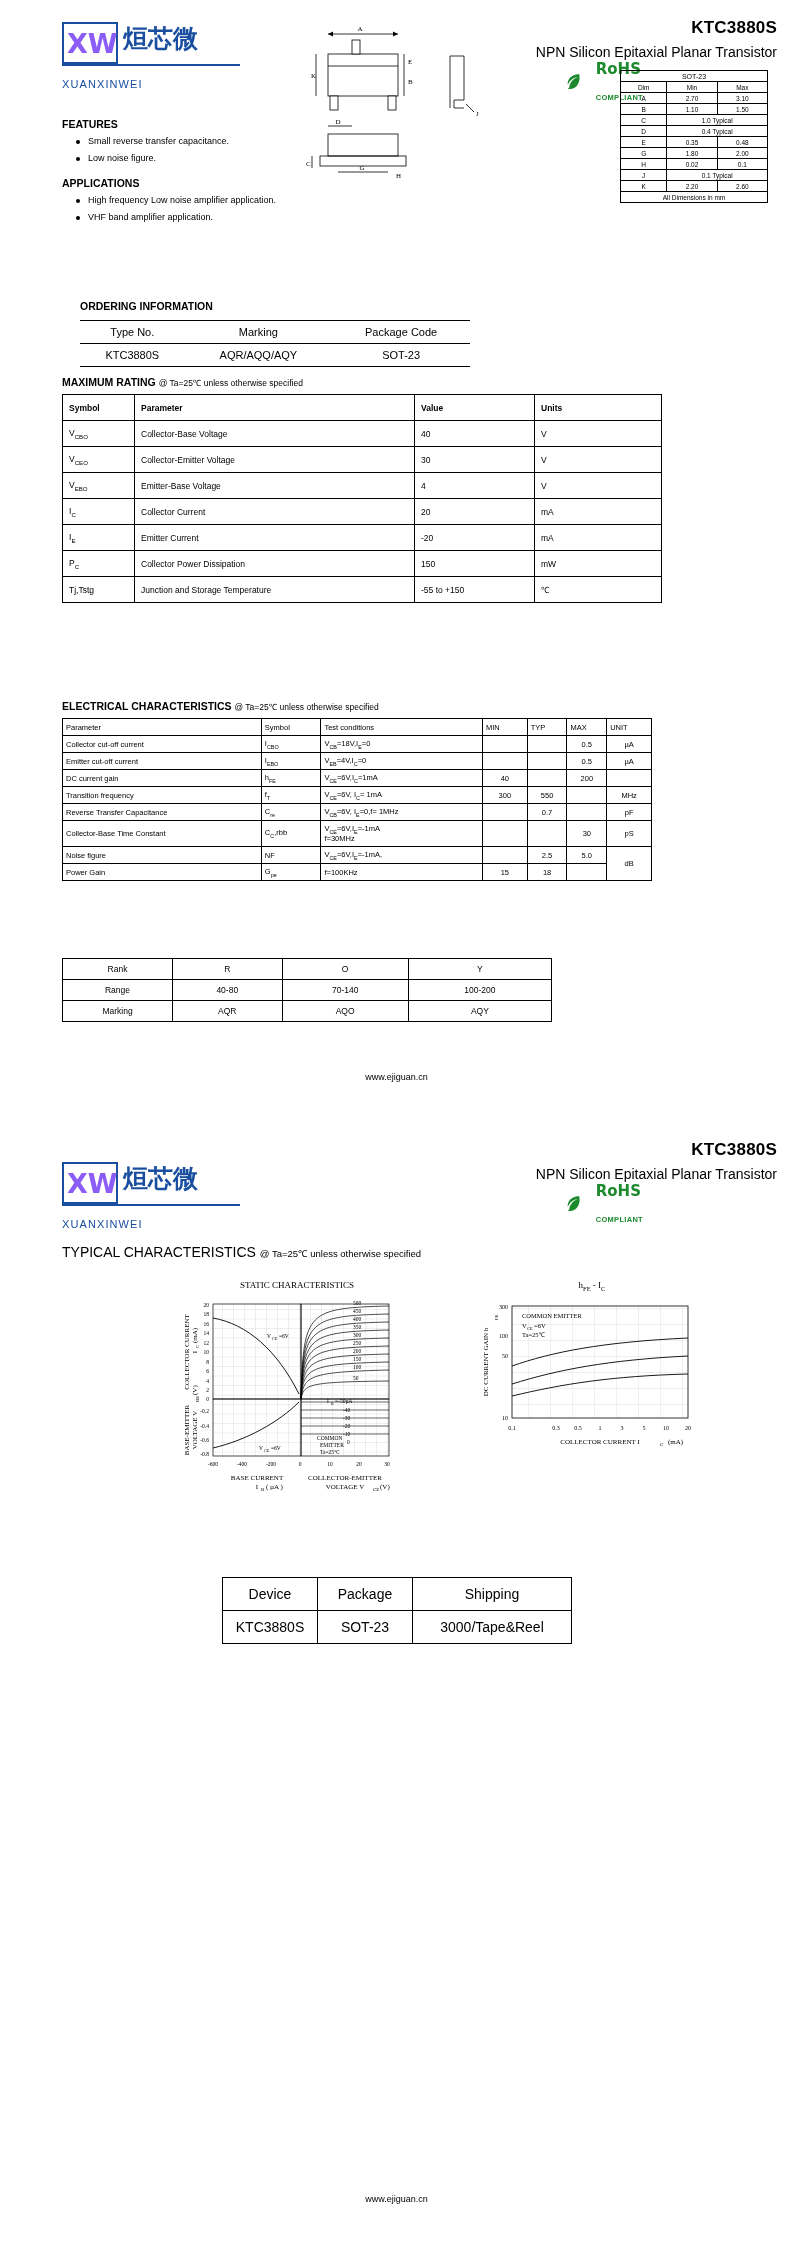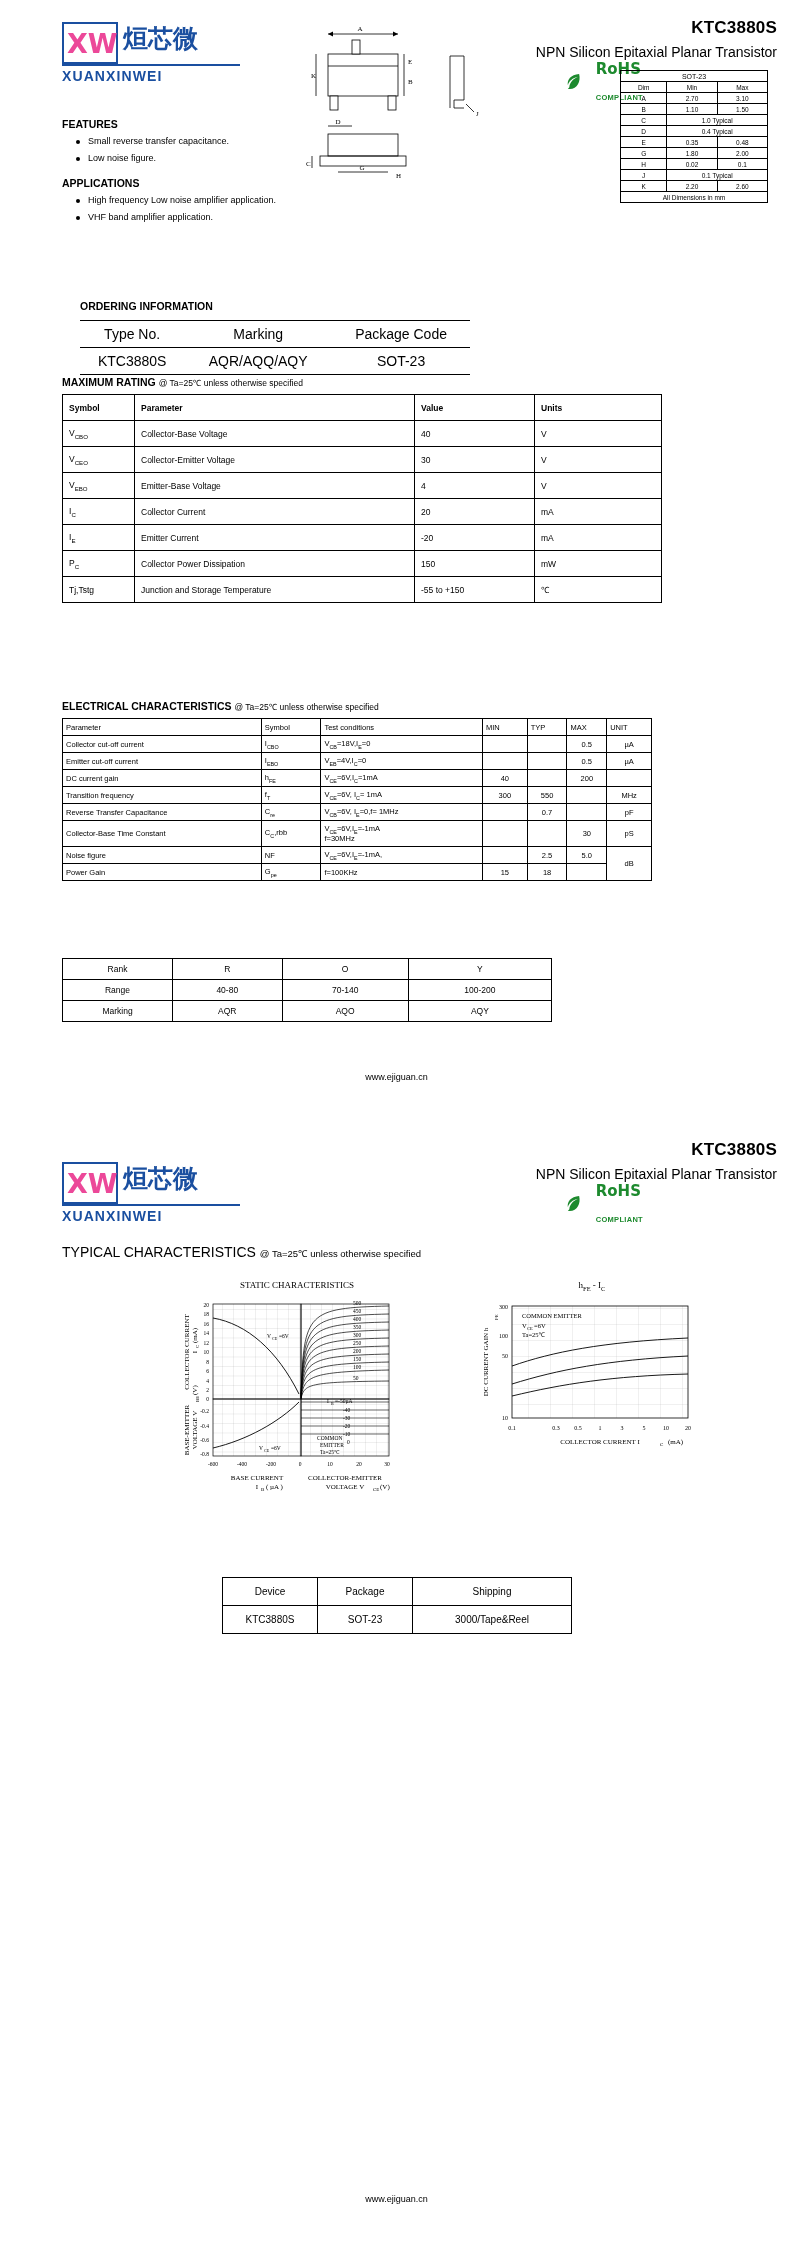--- a/index.html
+++ b/index.html
@@ -76,39 +76,39 @@
   }
   .logo-box {
     width: 56px; height: 42px;
     border: 2.5px solid #1a4fa0;
     position: relative;
     float: left;
     margin-right: 5px;
   }
   .logo-x {
     position:absolute; inset:3px;
-    color:#ec4899; font-size: 27px; font-weight: bold;
+    color:#8b5cf6; font-size: 27px; font-weight: bold;
     text-align:left; line-height: 34px;
     font-family:"DejaVu Sans", sans-serif;
   }
   .logo-cn {
     color: #1a4fa0;
     font-size: 25px;
     font-weight: bold;
     line-height: 30px;
     font-family: "DejaVu Sans", sans-serif;
     padding-top: 2px;
   }
   .logo-en {
     clear: both;
     color: #1a4fa0;
-    font-size: 14px;
-    font-weight: bold;
+    font-size: 11px;
+    font-weight: normal;
     letter-spacing: 1.1px;
-    padding-top: 2px;
+    padding-top: 12px;
     border-top: 2px solid #1a4fa0;
     margin-top: 2px;
     width: 178px;
   }
 
   
   .sec-title {
     font-size: 10.5px;
     font-weight: bold;
     margin: 0 0 6px 0;
@@ -169,21 +169,21 @@
     position: absolute;
     left: 62px;
     top: 300px;
     width: 420px;
   }
   .ordering .sec-title { margin-bottom: 8px; padding-left:18px;}
   table.ord {
     border-collapse: collapse;
     width: 390px;
     margin-left: 18px;
-    font-size: 14px;
+    font-size: 11px;
   }
   table.ord th, table.ord td {
     border: 0;
     padding: 5px 2px;
     text-align: center;
     font-weight: normal;
   }
   table.ord thead th {
     border-bottom: 1px solid #000;
   }
@@ -288,21 +288,21 @@
     font-size: 9px;
     font-family: "Liberation Serif", serif;
   }
 
   table.ship {
     position: absolute;
     left: 222px;
     top: 455px;
     border-collapse: collapse;
     width: 350px;
-    font-size: 10px;
+    font-size: 14px;
   }
   table.ship td {
     border: 1px solid #000;
     text-align: center;
     padding: 8px 4px;
     height: 28px;
   }
 </style>
 </head>
 <body>

